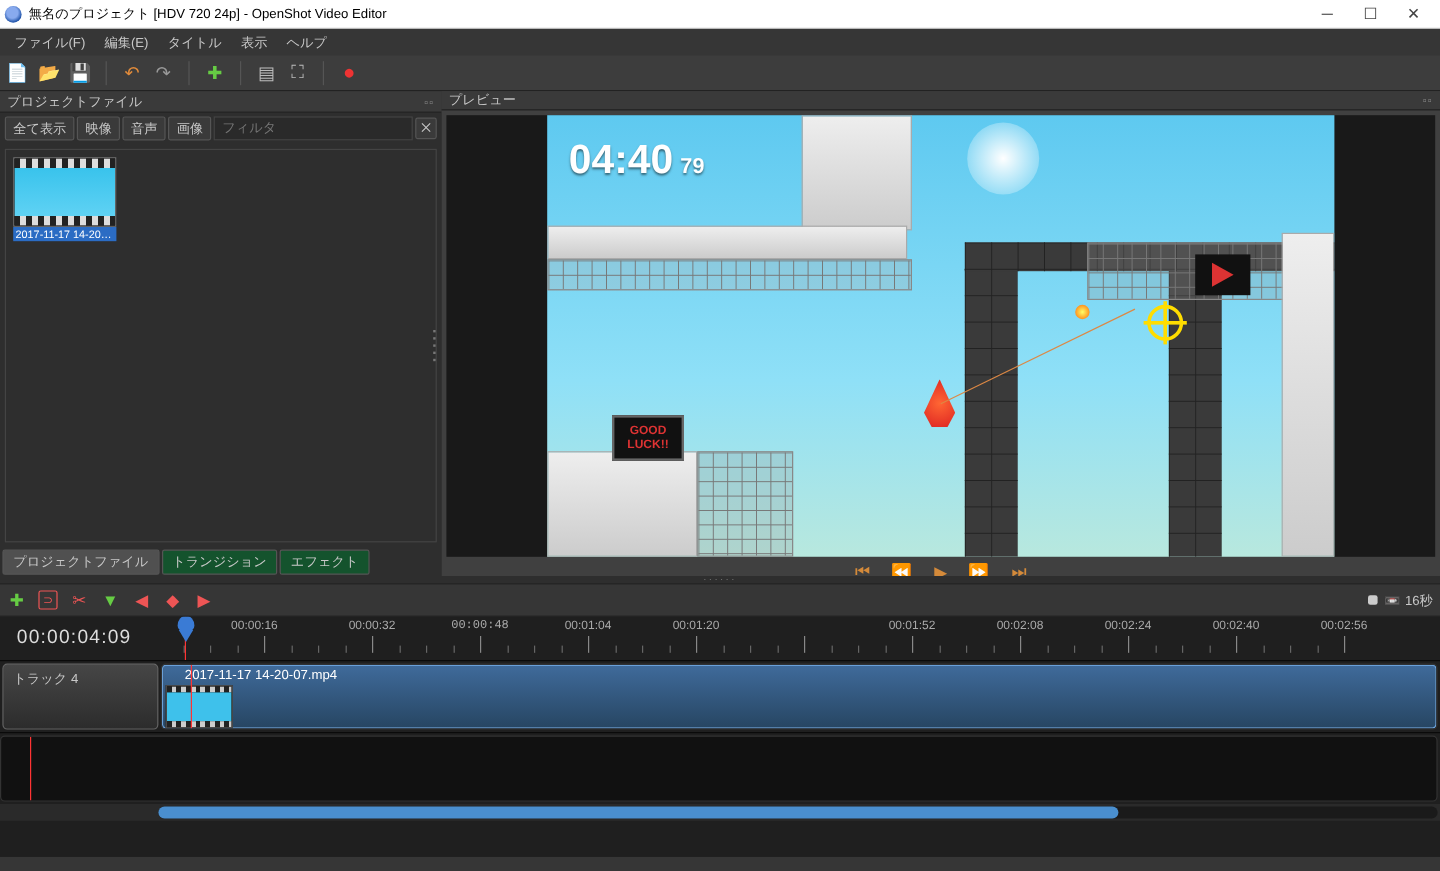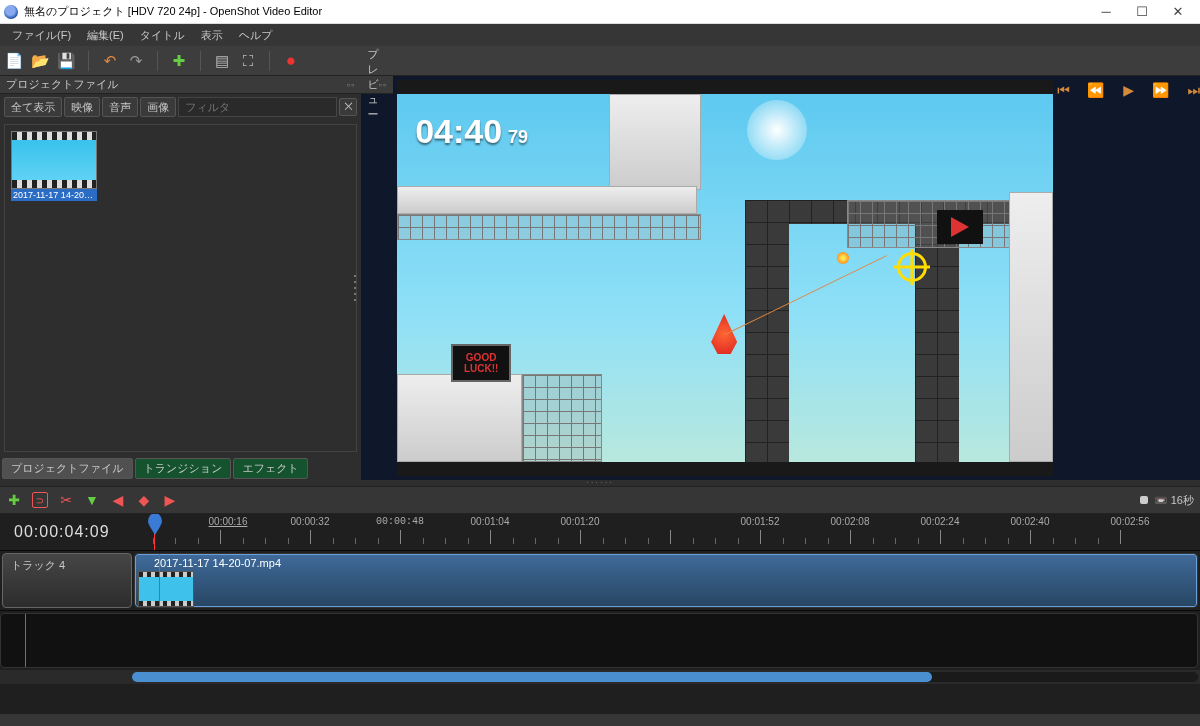--- a/index.html
+++ b/index.html
@@ -27,21 +27,21 @@
 .clip-thumb .strip { width:86px; height:58px; background:#000; border:1px solid #777; position:relative; overflow:hidden; }
 .clip-thumb .strip::before, .clip-thumb .strip::after { content:""; position:absolute; left:0; right:0; height:8px; background:repeating-linear-gradient(90deg,#222 0 5px,#ddd 5px 10px); }
 .clip-thumb .strip::before { top:0; } .clip-thumb .strip::after { bottom:0; }
 .clip-thumb .sky { position:absolute; top:8px; bottom:8px; left:0; right:0; background:linear-gradient(#39c3ec,#5fd2f4); }
 .clip-thumb .label { background:#2b6cc4; color:#fff; font-size:9px; padding:1px 2px; white-space:nowrap; overflow:hidden; text-overflow:ellipsis; }
 .resizer-dots { position:absolute; right:-2px; top:50%; transform:translateY(-50%); width:6px; height:30px; display:flex; flex-direction:column; justify-content:space-around; align-items:center; }
 .resizer-dots i { width:2px; height:2px; background:#777; display:block; }
 .proj-tabs { height:24px; display:flex; align-items:center; gap:2px; padding:2px; font-size:11px; }
 .proj-tab { border:1px solid #555; background:#14532d; padding:2px 8px; border-radius:2px; }
 .proj-tab.active { background:#505050; }
-.right-panel { flex:1; display:flex; flex-direction:row; background:#0f172a; }
+.right-panel { flex:1; display:flex; flex-direction:column; background:#404040; }
 .preview-area { flex:1; background:#191919; display:flex; align-items:center; justify-content:center; margin:4px; }
 .video-canvas { width:656px; height:368px; background:linear-gradient(#5ec9f0,#8fe0f7 60%,#b8e8de); position:relative; overflow:hidden; }
 .vc-overlay-timer { position:absolute; top:18px; left:18px; color:#fff; font-weight:900; font-size:34px; font-family:Arial,sans-serif; text-shadow:0 2px 2px rgba(0,0,0,.5); display:flex; align-items:baseline; gap:6px; }
 .vc-overlay-timer small { font-size:18px; font-weight:900; }
 .vc-sign { position:absolute; width:60px; height:38px; background:#111; border:2px solid #666; color:#d33; font-size:10px; font-weight:bold; display:flex; align-items:center; justify-content:center; text-align:center; line-height:1.1; }
 .vc-block { position:absolute; background:
    linear-gradient(#eee,#ccc); border:1px solid #aaa; }
 .vc-dark { background-image:linear-gradient(#222 1px,transparent 1px),linear-gradient(90deg,#222 1px,transparent 1px); background-size:22px 22px; background-color:#3a3a3a; }
 .vc-arrow-sign { position:absolute; width:46px; height:34px; background:#111; display:flex; align-items:center; justify-content:center; }
 .vc-arrow-sign::after { content:""; width:0; height:0; border-left:18px solid #d33; border-top:10px solid transparent; border-bottom:10px solid transparent; }
@@ -221,21 +221,21 @@
       <div class="zoom-slider"></div>
       <div>📼 <span>16秒</span></div>
     </div>
   </div>
 
   <div class="timeline">
     <div class="ruler">
       <div class="ruler-left">00:00:04:09</div>
       <div class="ruler-right">
         <div class="ruler-ticks" id="ruler-ticks">
-            <div class="ruler-label" style="left: 98px; text-decoration: underline;">00:00:16</div>
+            <div class="ruler-label" style="left: 82px;">00:00:16</div>
             <div class="tick-major" style="left: 90px;"></div>
             <div class="tick-minor" style="left: 22.5px;"></div>
             <div class="tick-minor" style="left: 45px;"></div>
             <div class="tick-minor" style="left: 67.5px;"></div>
             <div class="ruler-label" style="left: 180px;">00:00:32</div>
             <div class="tick-major" style="left: 180px;"></div>
             <div class="tick-minor" style="left: 112.5px;"></div>
             <div class="tick-minor" style="left: 135px;"></div>
             <div class="tick-minor" style="left: 157.5px;"></div>
             <div class="ruler-label" style="left: 270px; font-family: Liberation Mono, monospace;">00:00:48</div>
@@ -271,21 +271,21 @@
             <div class="ruler-label" style="left: 810px;">00:02:24</div>
             <div class="tick-major" style="left: 810px;"></div>
             <div class="tick-minor" style="left: 742.5px;"></div>
             <div class="tick-minor" style="left: 765px;"></div>
             <div class="tick-minor" style="left: 787.5px;"></div>
             <div class="ruler-label" style="left: 900px;">00:02:40</div>
             <div class="tick-major" style="left: 900px;"></div>
             <div class="tick-minor" style="left: 832.5px;"></div>
             <div class="tick-minor" style="left: 855px;"></div>
             <div class="tick-minor" style="left: 877.5px;"></div>
-            <div class="ruler-label" style="left: 990px; margin-left: 10px;">00:02:56</div>
+            <div class="ruler-label" style="left: 990px;">00:02:56</div>
             <div class="tick-major" style="left: 990px;"></div>
             <div class="tick-minor" style="left: 922.5px;"></div>
             <div class="tick-minor" style="left: 945px;"></div>
             <div class="tick-minor" style="left: 967.5px;"></div>
           </div>
         <div class="playhead" style="left:24px">
           <div class="playhead-top"></div>
         </div>
       </div>
     </div>

